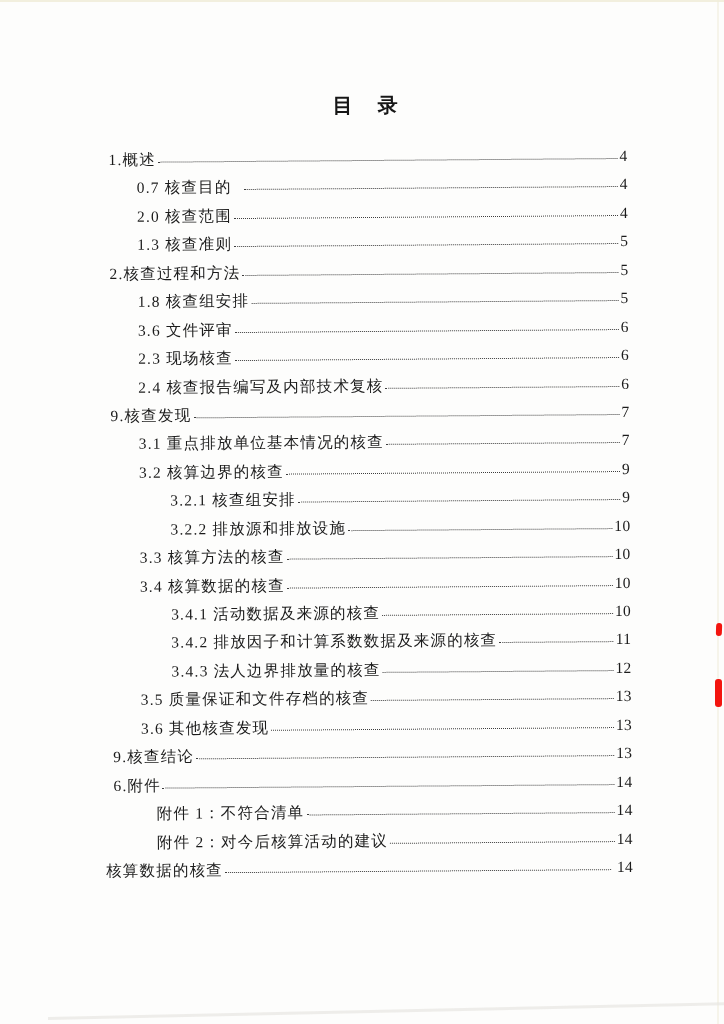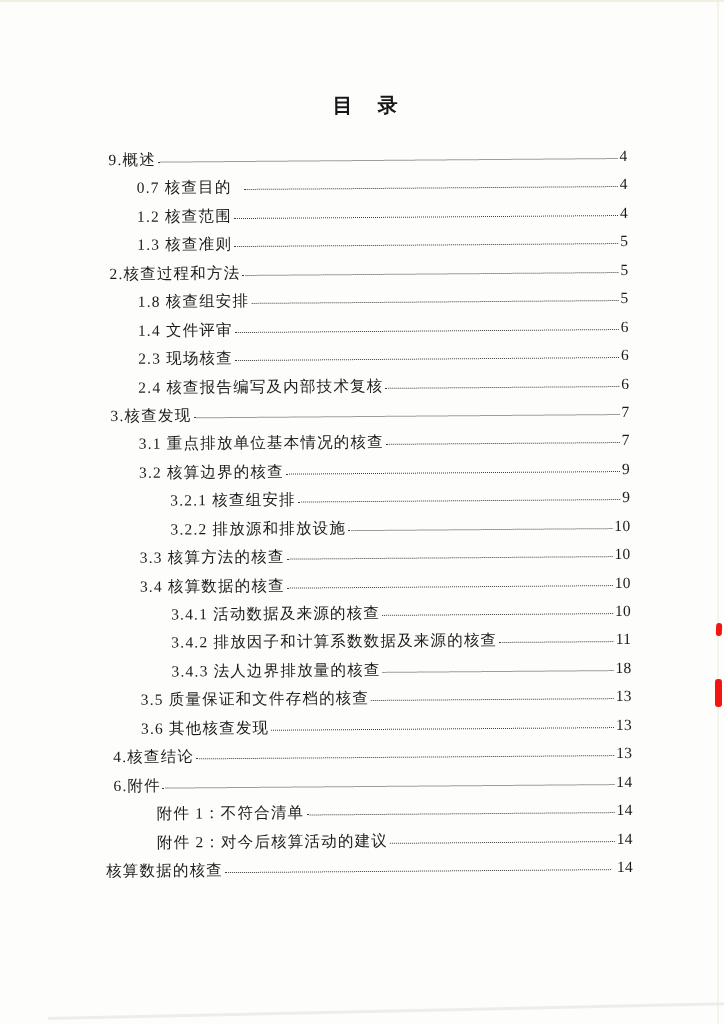--- a/index.html
+++ b/index.html
@@ -114,66 +114,66 @@
 
 <div class="page">
 
   <div class="edge-top" style="background: rgb(241, 237, 218);"></div>
   <div class="edge-right" style="background: rgb(241, 237, 218);"></div>
 
   <div class="content">
     <h1 class="doc-title">目  录</h1>
     <div class="toc" id="toc-list">
         <div class="toc-row lv1">
-    <span class="toc-label">9.概述</span>
+    <span class="toc-label">1.概述</span>
     <span class="toc-leader"></span>
     <span class="toc-page">4</span>
   </div>
         <div class="toc-row lv2">
     <span class="toc-label">0.7 核查目的  </span>
     <span class="toc-leader"></span>
     <span class="toc-page">4</span>
   </div>
         <div class="toc-row lv2">
-    <span class="toc-label">1.2 核查范围</span>
+    <span class="toc-label">2.0 核查范围</span>
     <span class="toc-leader"></span>
     <span class="toc-page">4</span>
   </div>
         <div class="toc-row lv2">
     <span class="toc-label">1.3 核查准则</span>
     <span class="toc-leader"></span>
     <span class="toc-page">5</span>
   </div>
         <div class="toc-row lv1">
     <span class="toc-label">2.核查过程和方法</span>
     <span class="toc-leader"></span>
     <span class="toc-page">5</span>
   </div>
         <div class="toc-row lv2">
     <span class="toc-label">1.8 核查组安排</span>
     <span class="toc-leader"></span>
     <span class="toc-page">5</span>
   </div>
         <div class="toc-row lv2">
-    <span class="toc-label">1.4 文件评审</span>
+    <span class="toc-label">3.6 文件评审</span>
     <span class="toc-leader"></span>
     <span class="toc-page">6</span>
   </div>
         <div class="toc-row lv2">
     <span class="toc-label">2.3 现场核查</span>
     <span class="toc-leader"></span>
     <span class="toc-page">6</span>
   </div>
         <div class="toc-row lv2">
     <span class="toc-label">2.4 核查报告编写及内部技术复核</span>
     <span class="toc-leader"></span>
     <span class="toc-page">6</span>
   </div>
         <div class="toc-row lv1">
-    <span class="toc-label">3.核查发现</span>
+    <span class="toc-label">9.核查发现</span>
     <span class="toc-leader"></span>
     <span class="toc-page">7</span>
   </div>
         <div class="toc-row lv2">
     <span class="toc-label">3.1 重点排放单位基本情况的核查</span>
     <span class="toc-leader"></span>
     <span class="toc-page">7</span>
   </div>
         <div class="toc-row lv2">
     <span class="toc-label">3.2 核算边界的核查</span>
@@ -206,34 +206,34 @@
     <span class="toc-page">10</span>
   </div>
         <div class="toc-row lv3">
     <span class="toc-label">3.4.2 排放因子和计算系数数据及来源的核查</span>
     <span class="toc-leader"></span>
     <span class="toc-page">11</span>
   </div>
         <div class="toc-row lv3">
     <span class="toc-label">3.4.3 法人边界排放量的核查</span>
     <span class="toc-leader"></span>
-    <span class="toc-page">18</span>
+    <span class="toc-page">12</span>
   </div>
         <div class="toc-row lv2">
     <span class="toc-label">3.5 质量保证和文件存档的核查</span>
     <span class="toc-leader"></span>
     <span class="toc-page">13</span>
   </div>
         <div class="toc-row lv2">
     <span class="toc-label">3.6 其他核查发现</span>
     <span class="toc-leader"></span>
     <span class="toc-page">13</span>
   </div>
         <div class="toc-row lv1">
-    <span class="toc-label">4.核查结论</span>
+    <span class="toc-label">9.核查结论</span>
     <span class="toc-leader"></span>
     <span class="toc-page">13</span>
   </div>
         <div class="toc-row lv1">
     <span class="toc-label">6.附件</span>
     <span class="toc-leader"></span>
     <span class="toc-page">14</span>
   </div>
         <div class="toc-row lv4">
     <span class="toc-label">附件 1：不符合清单</span>

